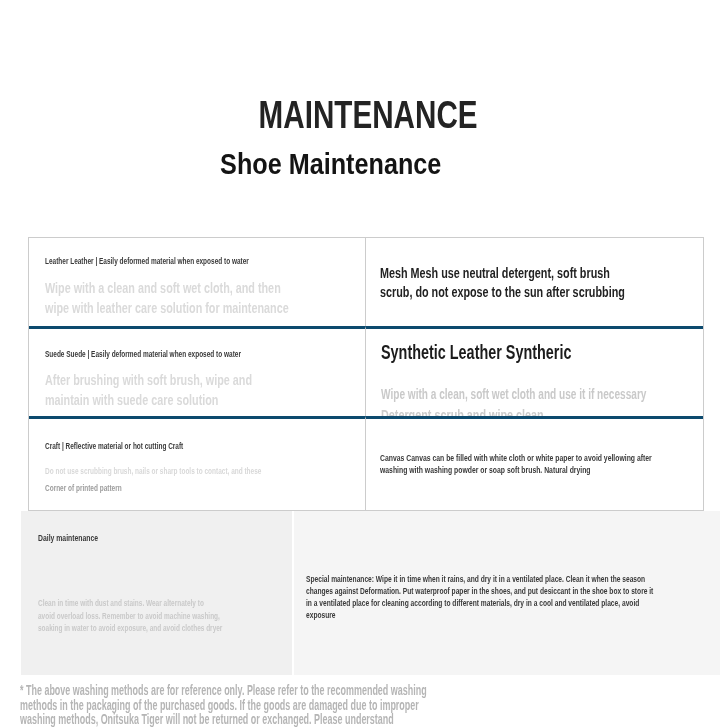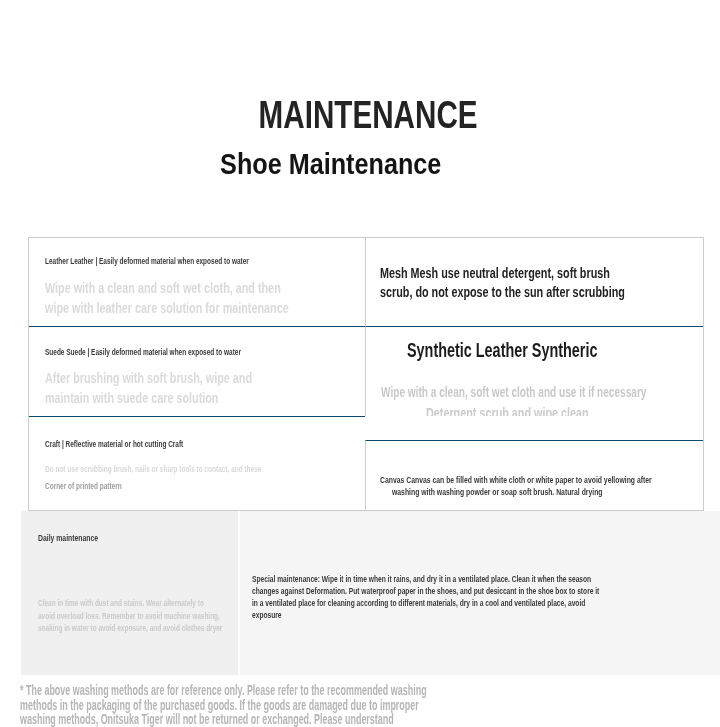--- a/index.html
+++ b/index.html
@@ -25,43 +25,43 @@
     position:absolute;top:148px;left:0;width:661px;text-align:center;
     font-size:30px;font-weight:700;color:#141414;line-height:32px;
   }
 
   .care-table{
     position:absolute;left:28px;top:237px;width:674px;height:272px;
     border:1px solid #cccccc;background:#ffffff;
     display:grid;grid-template-columns:336px 1fr;grid-template-rows:88px 90px 1fr;
   }
   .cell{box-sizing:border-box;overflow:hidden;}
-  .cell.col-right{border-left:1px solid #cccccc;text-align:center;}
-  .cell.row-next{border-top:1px solid #0c4a6e;}
+  .cell.col-right{border-left:1px solid #cccccc;}
+  .cell.row-next{border-top:3px solid #0c4a6e;}
 
   .mini-label{font-size:9px;font-weight:700;color:#3a3a3a;line-height:12px;}
   .ghost-body{margin-top:11px;font-size:15px;font-weight:700;color:#dadada;line-height:20px;}
 
   .cell-leather{padding:17px 6px 0 16px;}
   .cell-mesh{padding:26px 6px 0 14px;}
   .dark-body{font-size:15px;font-weight:700;color:#222222;line-height:18.5px;}
   .cell-suede{padding:19px 6px 0 16px;}
   .cell-suede .ghost-body{margin-top:10px;}
   .cell-synthetic{padding:12px 6px 0 15px;}
   .syn-heading{font-size:20px;font-weight:700;color:#1c1c1c;line-height:22px;}
   .syn-note{margin-top:26px;font-size:14px;font-weight:700;color:#c9c9c9;line-height:10px;}
   .syn-body{margin-top:8px;font-size:15px;font-weight:700;color:#cbcbcb;line-height:16px;}
   .cell-craft{padding:21px 6px 0 16px;}
   .craft-note{margin-top:14px;font-size:9px;font-weight:600;color:#d8d8d8;line-height:11px;}
   .craft-sub{margin-top:6px;font-size:9px;font-weight:600;color:#9c9c9c;line-height:11px;}
-  .cell-canvas{padding:33px 6px 0 14px;margin-top:24px;}
+  .cell-canvas{padding:33px 6px 0 14px;}
   .small-dark{font-size:9.5px;font-weight:600;color:#3a3a3a;line-height:12px;}
 
   .bottom-panel{position:absolute;left:21px;top:511px;width:677px;height:164px;display:flex;gap:2px;}
-  .panel-left{width:217px;background:#f0f0f0;box-sizing:border-box;padding:21px 10px 0 17px;}
+  .panel-left{width:271px;background:#f0f0f0;box-sizing:border-box;padding:21px 10px 0 17px;}
   .panel-title{font-size:9.5px;font-weight:700;color:#383838;line-height:12px;}
   .panel-muted{margin-top:53px;font-size:9px;font-weight:600;color:#c9c9c9;line-height:12.5px;}
   .panel-right{flex:1;background:#f5f5f5;box-sizing:border-box;padding:62px 8px 0 12px;}
   .panel-right .small-dark{line-height:12px;}
 
   .footer-note{
     position:absolute;left:20px;top:683px;width:690px;
     font-size:14px;font-weight:700;color:#b5b5b5;line-height:14.5px;
   }
 </style>

